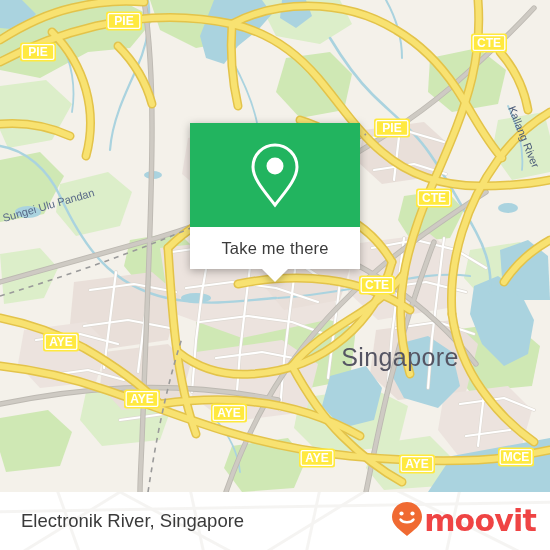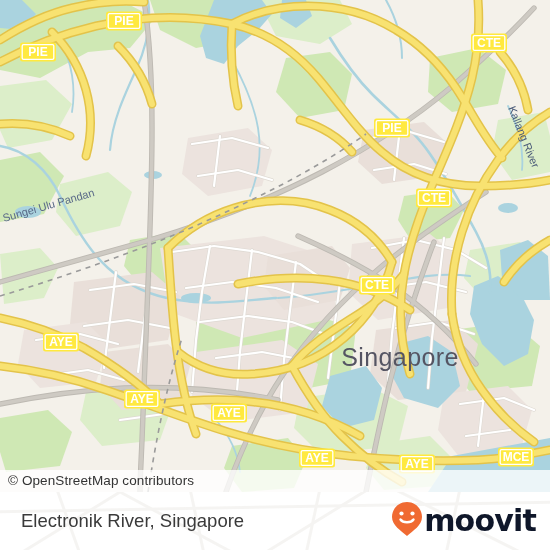--- a/index.html
+++ b/index.html
@@ -134,21 +134,21 @@
     position: absolute;
     right: 14px;
     top: 50%;
     transform: translateY(-50%);
     display: flex;
     align-items: center;
   }
   #moovit-wordmark {
     font-size: 30px;
     font-weight: bold;
-    color: #0f172a;
+    color: #ef4444;
     font-family: "DejaVu Sans", sans-serif;
     letter-spacing: -0.8px;
     line-height: 1;
     margin-left: 1px;
   }
 </style>
 </head>
 <body>
 
 <div id="app">
@@ -464,23 +464,36 @@
             </g>
             <g transform="translate(498,447.5)">
               <rect x="0" y="0" width="36" height="19" rx="2.5" fill="#ffe93f"></rect>
               <rect x="2.2" y="2.2" width="31.6" height="14.6" rx="1.4" fill="none" stroke="#ffffff" stroke-width="1.3"></rect>
               <text x="18" y="13.9" text-anchor="middle" font-family="Liberation Sans, sans-serif" font-size="12" font-weight="bold" fill="#ffffff">MCE</text>
             </g>
           </g>
       </svg>
     </div>
 
-    <div id="osm-attrib">© OpenStreetMap contributors</div>
   </div>
 
+  <div id="callout">
+    <div id="callout-green">
+      <span id="callout-pin-icon">
+        <svg width="54" height="66" viewBox="0 0 54 66" xmlns="http://www.w3.org/2000/svg">
+          <path d="M27 3 C14.8 3 5 12.8 5 25 C5 37 17 50 27 63 C37 50 49 37 49 25 C49 12.8 39.2 3 27 3 Z" fill="none" stroke="#ffffff" stroke-width="3"></path>
+          <circle cx="27" cy="24" r="8.5" fill="#ffffff"></circle>
+        </svg>
+      </span>
+    </div>
+    <div id="callout-action">
+      <span id="callout-action-label">Take me there</span>
+      <span id="callout-tail"></span>
+    </div>
+  </div>
 
   <div id="footer">
     <svg id="footer-watermark" viewBox="0 0 550 130" xmlns="http://www.w3.org/2000/svg" aria-hidden="true">
       <g stroke="#eceae6" stroke-width="3" fill="none">
         <path d="M-10,120 L120,40 L250,110 L380,30 L520,100"></path>
         <path d="M40,-10 L90,130"></path>
         <path d="M180,-10 L210,130"></path>
         <path d="M330,-10 L300,130"></path>
         <path d="M470,-10 L440,130"></path>
         <path d="M-10,60 L560,50"></path>

